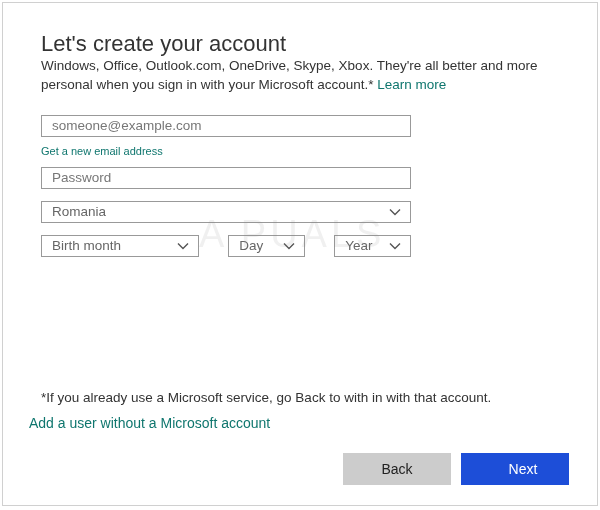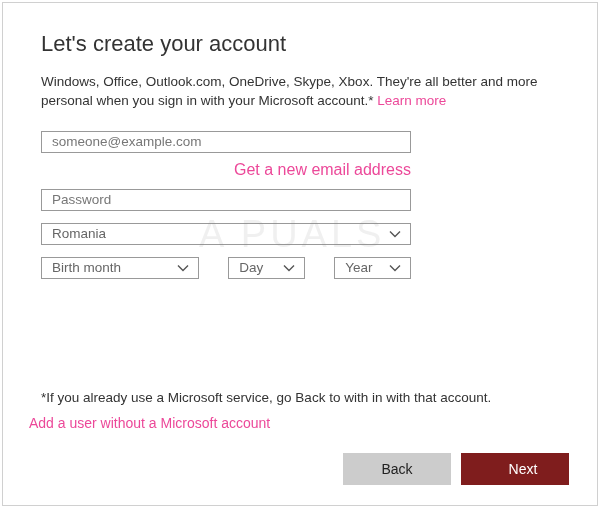--- a/index.html
+++ b/index.html
@@ -20,30 +20,29 @@
       height: 504px;
       margin: 2px;
       padding: 28px 32px 16px 38px;
       position: relative;
       background: #fff;
     }
     .title {
       font-size: 22px;
       font-weight: 400;
       color: #333;
-      margin-bottom: 16px;
     }
     .intro {
       font-size: 13.5px;
       color: #333;
       line-height: 1.4;
       margin-bottom: 20px;
     }
     .link {
-      color: #ec4899;
+      color: #0f766e;
       text-decoration: none;
       cursor: pointer;
     }
     .form-area {
       width: 370px;
     }
     .field {
       width: 100%;
       height: 22px;
       border: 1px solid #999;
@@ -51,23 +50,23 @@
       font-size: 13.5px;
       color: #666;
       background: #fff;
       font-family: inherit;
       outline: none;
     }
     .field::placeholder {
       color: #777;
     }
     .link-row {
-      text-align: right;
+      text-align: left;
       margin: 8px 0 10px 0;
-      font-size: 16px;
+      font-size: 11px;
     }
     .gap {
       height: 12px;
     }
     .select-wrap {
       position: relative;
       display: inline-block;
     }
     .select-wrap .chev {
       position: absolute;
@@ -116,21 +115,21 @@
       border: none;
       font-size: 14px;
       font-family: inherit;
       cursor: pointer;
     }
     .btn-back {
       background: #cccccc;
       color: #222;
     }
     .btn-next {
-      background: #7f1d1d;
+      background: #1d4ed8;
       color: #fff;
       padding-left: 16px;
     }
     .watermark {
       position: absolute;
       top: 210px;
       left: 196px;
       font-size: 38px;
       font-weight: 400;
       color: rgba(128,128,128,0.12);

